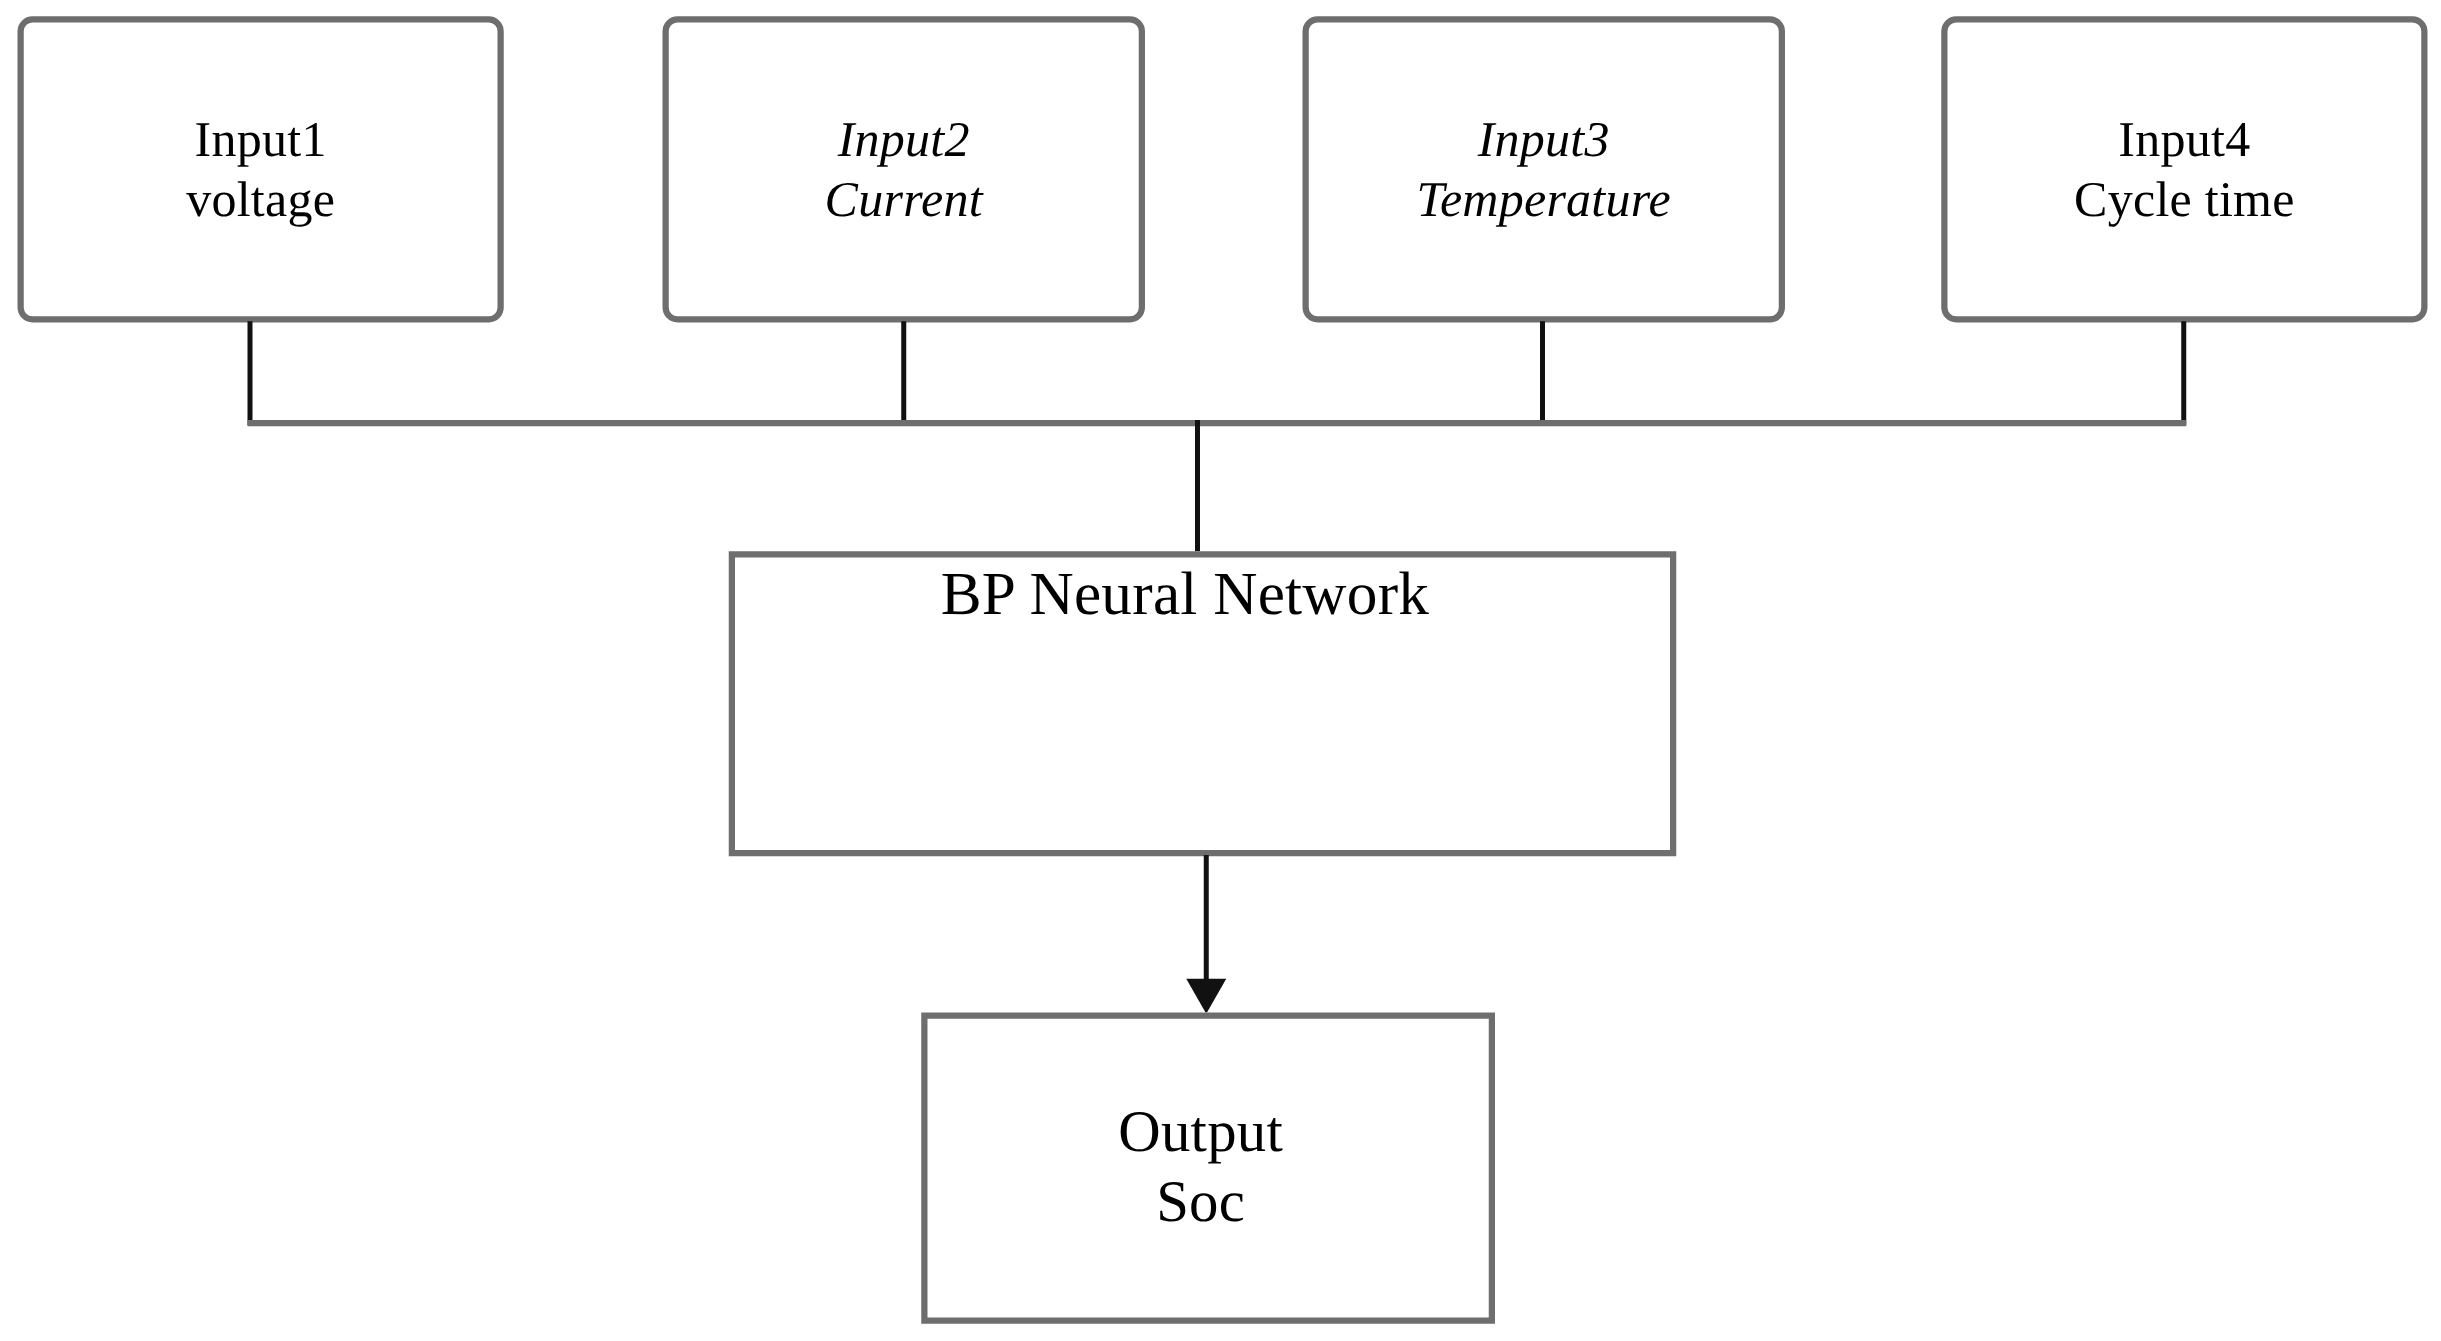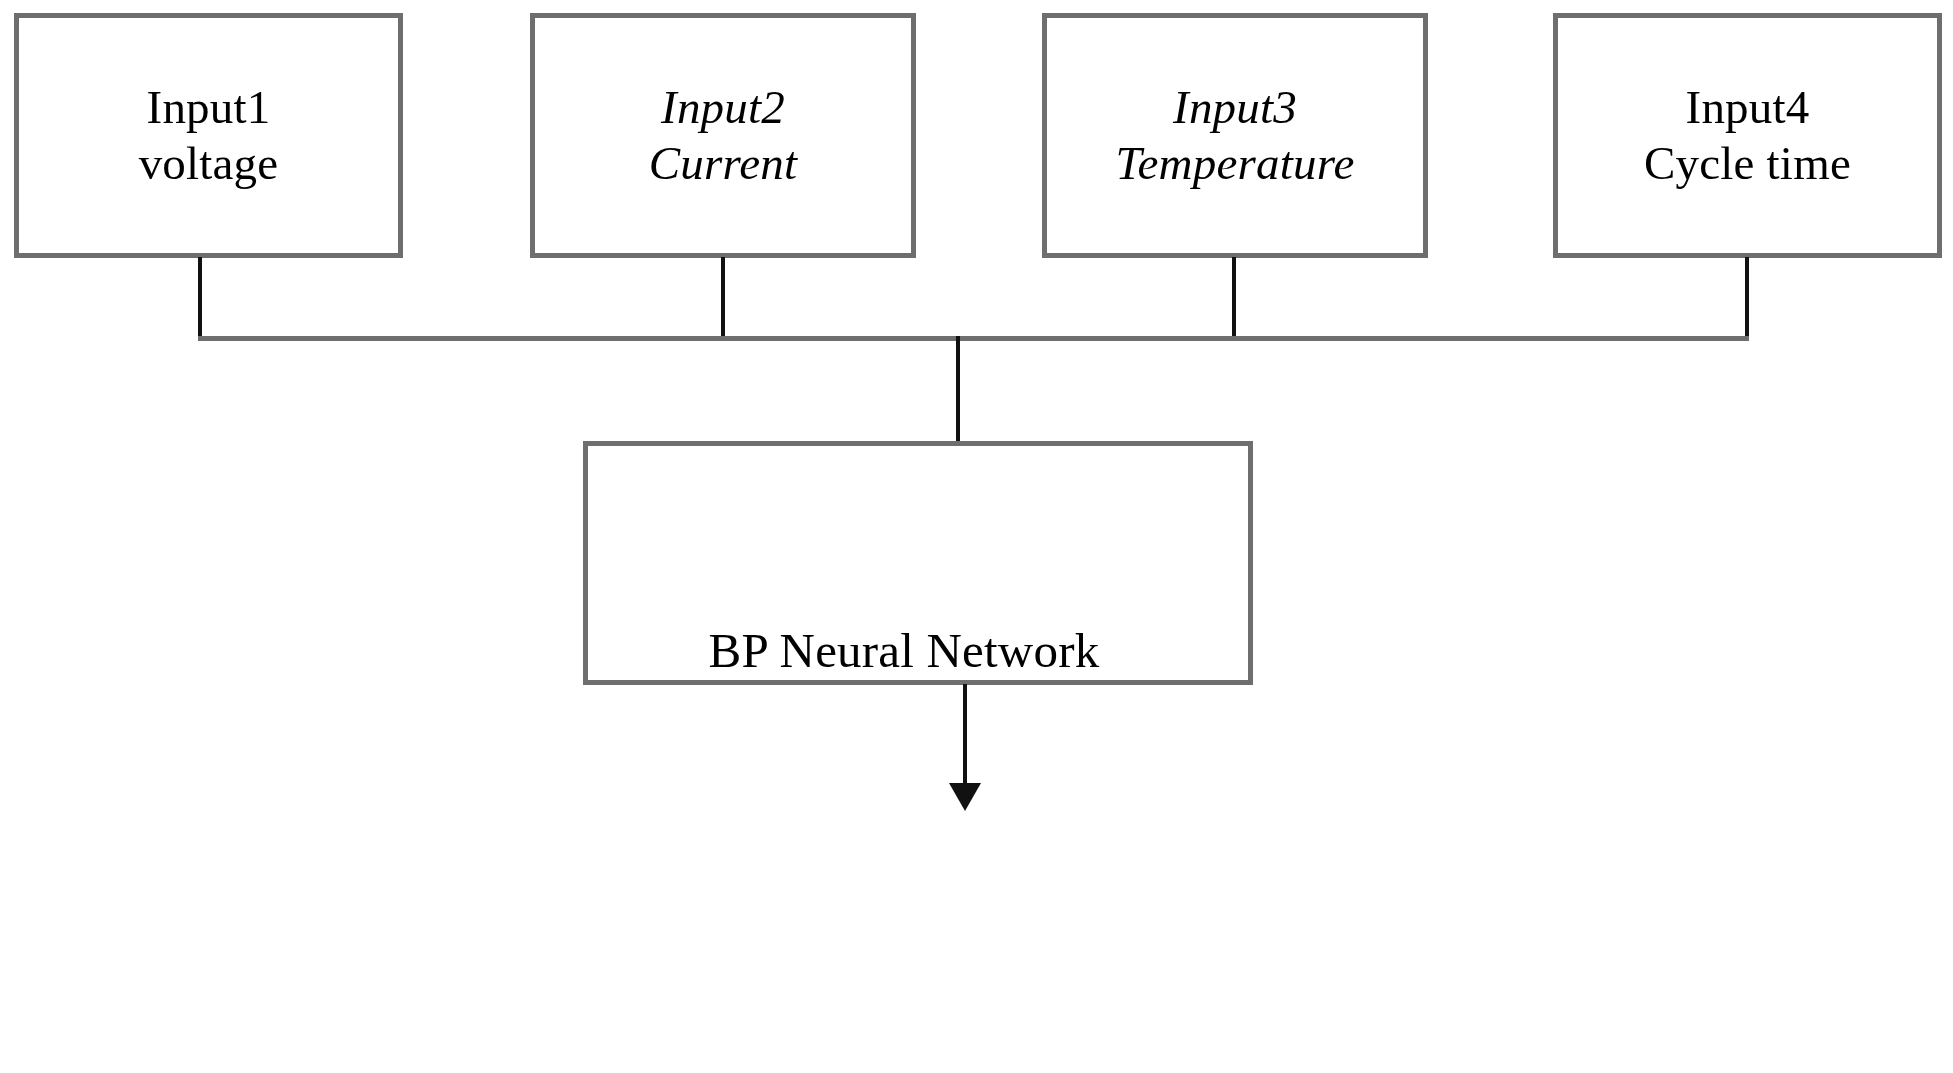--- a/index.html
+++ b/index.html
@@ -32,31 +32,31 @@
     text-align: center;
     line-height: 1.18;
     color: #000000;
     letter-spacing: 0.2px;
   }
   .node .line {
     display: block;
     white-space: nowrap;
   }
 
-  .input-node { font-size: 47px; }
+  .input-node { font-size: 40px; border-radius: 12px; }
 
   #node-input1 { left: 14px;   top: 13px; width: 389px; height: 245px; }
   #node-input2 { left: 530px;  top: 13px; width: 386px; height: 245px; font-style: italic; }
   #node-input3 { left: 1042px; top: 13px; width: 386px; height: 245px; font-style: italic; }
   #node-input4 { left: 1553px; top: 13px; width: 389px; height: 245px; }
 
   #node-bp {
-    left: 583px; top: 441px; width: 670px; height: 244px;
+    left: 583px; top: 441px; width: 758px; height: 244px;
     font-size: 49px;
-    justify-content: flex-end;
+    justify-content: flex-start;
   }
   #node-bp .bp-text {
     display: block;
     white-space: nowrap;
     transform: translateX(-14px);
   }
 
   #node-output {
     left: 737px; top: 810px; width: 459px; height: 249px;
     font-size: 47px;
@@ -138,14 +138,18 @@
 
   <div class="wire-v" id="wire-bus-to-bp"></div>
 
   <div class="node" id="node-bp">
     <span class="bp-text">BP Neural Network</span>
   </div>
 
   <div id="wire-bp-to-output"></div>
   <div id="arrowhead-bp-to-output"></div>
 
+  <div class="node" id="node-output">
+    <span class="line">Output</span>
+    <span class="line">Soc</span>
+  </div>
 
 </div>
 
 </body></html>

